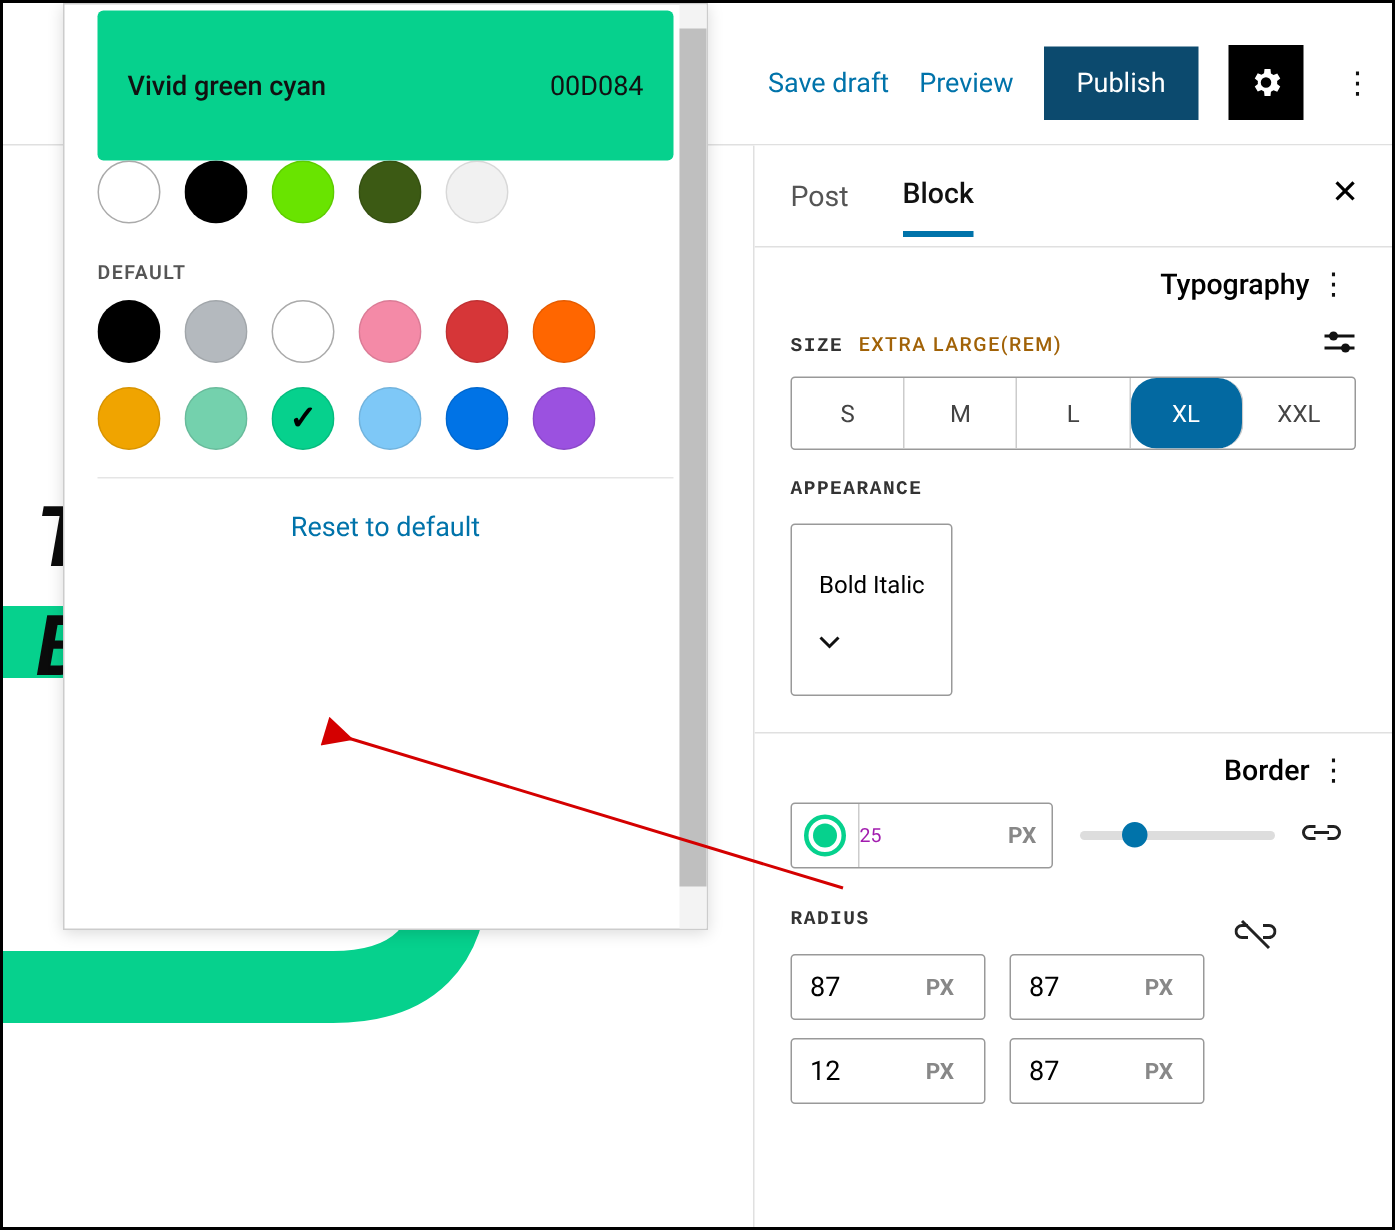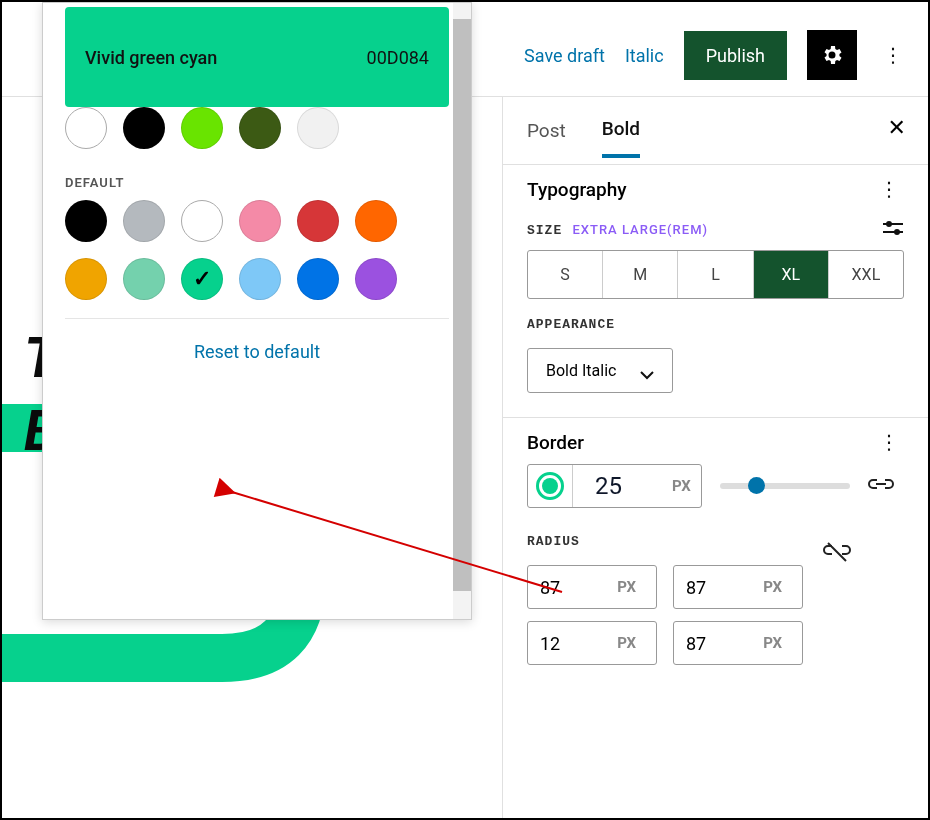--- a/index.html
+++ b/index.html
@@ -1,58 +1,58 @@
 <!DOCTYPE html>
 <html><head>
 <meta charset="utf-8">
 <style>
   * { box-sizing: border-box; font-family: -apple-system, "Segoe UI", Roboto, sans-serif; }
   html,body { margin:0; padding:0; width:930px; height:820px; overflow:hidden; background:#fff; }
   .frame { position:relative; width:930px; height:820px; border:2px solid #000; }
 
   
   .topbar { position:absolute; top:0; left:0; right:0; height:95px; border-bottom:1px solid #e0e0e0; background:#fff; }
-  .top-actions { position:absolute; right:20px; top:28px; display:flex; align-items:center; gap:20px; }
+  .top-actions { position:absolute; right:8px; top:28px; display:flex; align-items:center; gap:20px; }
   .link-action { color:#0073aa; font-size:18px; cursor:pointer; }
-  .publish-btn { background:#14532d; color:#fff; font-size:18px; padding:14px 22px; border:none; cursor:pointer; }
+  .publish-btn { background:#0c4a6e; color:#fff; font-size:18px; padding:14px 22px; border:none; cursor:pointer; }
   .gear-btn { background:#000; color:#fff; width:50px; height:50px; display:flex; align-items:center; justify-content:center; cursor:pointer; }
   .vdots { font-size:20px; color:#111; cursor:pointer; padding:0 6px; letter-spacing:-1px; }
 
   
   .rpanel { position:absolute; top:95px; right:0; width:426px; bottom:0; border-left:1px solid #e0e0e0; background:#fff; overflow:hidden; }
   .rpanel .scroll { position:absolute; left:0; top:0; right:0; bottom:0; }
   .rscroll-track { position:absolute; left:-12px; top:-10px; width:12px; height:750px; background:#f0f0f0; }
   .rscroll-thumb { position:absolute; left:-12px; top:392px; width:12px; height:225px; background:#b8b8b8; border-radius:2px; }
 
   .tabs { display:flex; align-items:center; padding:20px 24px 0 24px; gap:36px; position:relative; }
   .tab { font-size:19px; color:#555; padding-bottom:14px; cursor:pointer; }
   .tab.active { color:#111; font-weight:500; border-bottom:4px solid #0073aa; }
   .close-x { position:absolute; right:22px; top:18px; font-size:22px; cursor:pointer; }
 
   .section { padding:12px 24px 18px 24px; border-top:1px solid #e0e0e0; margin-top:6px; }
-  .section-head { display:flex; align-items:center; justify-content:space-between; }
+  .section-head { display:flex; align-items:center; justify-content:flex-end; }
   .section-title { font-size:19px; font-weight:500; }
 
   .subhead { font-size:13px; letter-spacing:1px; color:#555; margin:18px 0 10px 0; display:flex; align-items:center; justify-content:space-between; }
   .subhead .lbl { font-weight:600; color:#333;font-family:Liberation Mono, monospace; }
-  .subhead .val { color:#8b5cf6; margin-left:6px; font-weight:500; }
+  .subhead .val { color:#a16207; margin-left:6px; font-weight:500; }
   .sliders-icon { cursor:pointer; }
 
   .size-group { display:flex; border:1px solid #999; border-radius:3px; overflow:hidden; }
   .size-btn { flex:1; text-align:center; padding:14px 0; font-size:16px; color:#444; cursor:pointer; border-right:1px solid #ccc; }
   .size-btn:last-child { border-right:none; }
-  .size-btn.sel { background:#14532d; color:#fff; }
-
-  .appearance-sel { display:inline-flex; gap:24px; align-items:flex-end; border:1px solid #999; border-radius:3px; padding:12px 18px; font-size:16px; cursor:pointer; margin-top:6px; }
+  .size-btn.sel { background:#0369a1; color:#fff;border-radius:17px; }
+
+  .appearance-sel { display:inline-flex; gap:24px; align-items:flex-start; border:1px solid #999; border-radius:3px; padding:30px 18px; font-size:16px; cursor:pointer; margin-top:6px;flex-direction:column; }
 
   .border-row { display:flex; align-items:center; gap:18px; margin-top:10px; }
   .border-box { display:flex; align-items:center; border:1px solid #999; border-radius:3px; height:44px; }
   .color-circ-outer { width:28px; height:28px; border-radius:50%; border:3px solid #06d18d; display:flex; align-items:center; justify-content:center; margin:0 8px; cursor:pointer;}
   .color-circ-inner { width:16px; height:16px; border-radius:50%; background:#06d18d; }
-  .border-input { border:none; border-left:1px solid #ccc; height:100%; width:90px; padding:0 22px; font-size:24px; color:#0f172a; outline:none; }
+  .border-input { border:none; border-left:1px solid #ccc; height:100%; width:90px; padding:0 0; font-size:13px; color:#a21caf; outline:none; }
   .unit { font-size:15px; color:#888; padding:0 10px;font-weight:bold; }
   .slider-wrap { position:relative; width:130px; height:6px; background:#ddd; border-radius:3px; }
   .slider-thumb { position:absolute; left:28px; top:-6px; width:17px; height:17px; border-radius:50%; background:#0073aa; cursor:pointer; }
   .link-icon { font-size:20px; color:#333; cursor:pointer; }
 
   .radius-grid { display:inline-grid; grid-template-columns:repeat(2,130px); gap:12px 16px; margin-top:6px; }
   .radius-cell { display:flex; align-items:center; justify-content:space-between; border:1px solid #999; border-radius:3px; height:44px; padding:0 10px; }
   .radius-cell input { border:none; width:50px; font-size:18px; outline:none; }
   .unlink-icon { font-size:20px; color:#333; cursor:pointer; margin-left:20px; position:relative; top:-18px;}
 
@@ -100,38 +100,38 @@
   </svg>
 
   <div class="behind-text">
     <div>T</div>
     <div>B</div>
   </div>
 
   <div class="topbar">
     <div class="top-actions">
       <span class="link-action">Save draft</span>
-      <span class="link-action">Italic</span>
+      <span class="link-action">Preview</span>
       <button class="publish-btn">Publish</button>
       <div class="gear-btn">
         <svg width="24" height="24" viewBox="0 0 24 24">
             <path fill="#fff" d="M19.4 13a7.5 7.5 0 000-2l2.1-1.6-2-3.4-2.5 1a7.6 7.6 0 00-1.7-1L15 3h-4l-.3 2.9a7.6 7.6 0 00-1.7 1l-2.5-1-2 3.4L6.6 11a7.5 7.5 0 000 2l-2.1 1.6 2 3.4 2.5-1a7.6 7.6 0 001.7 1L11 21h4l.3-2.9a7.6 7.6 0 001.7-1l2.5 1 2-3.4zM12 15.5A3.5 3.5 0 1115.5 12 3.5 3.5 0 0112 15.5z"></path>
           </svg>
       </div>
       <span class="vdots">⋮</span>
     </div>
   </div>
 
   <div class="rpanel">
     <div class="rscroll-track"></div>
     <div class="rscroll-thumb"></div>
     <div class="scroll">
       <div class="tabs">
         <div class="tab">Post</div>
-        <div class="tab active">Bold</div>
+        <div class="tab active">Block</div>
         <div class="close-x">✕</div>
       </div>
 
       <div class="section">
         <div class="section-head">
           <span class="section-title">Typography</span>
           <span class="vdots">⋮</span>
         </div>
         <div class="subhead">
           <span>

